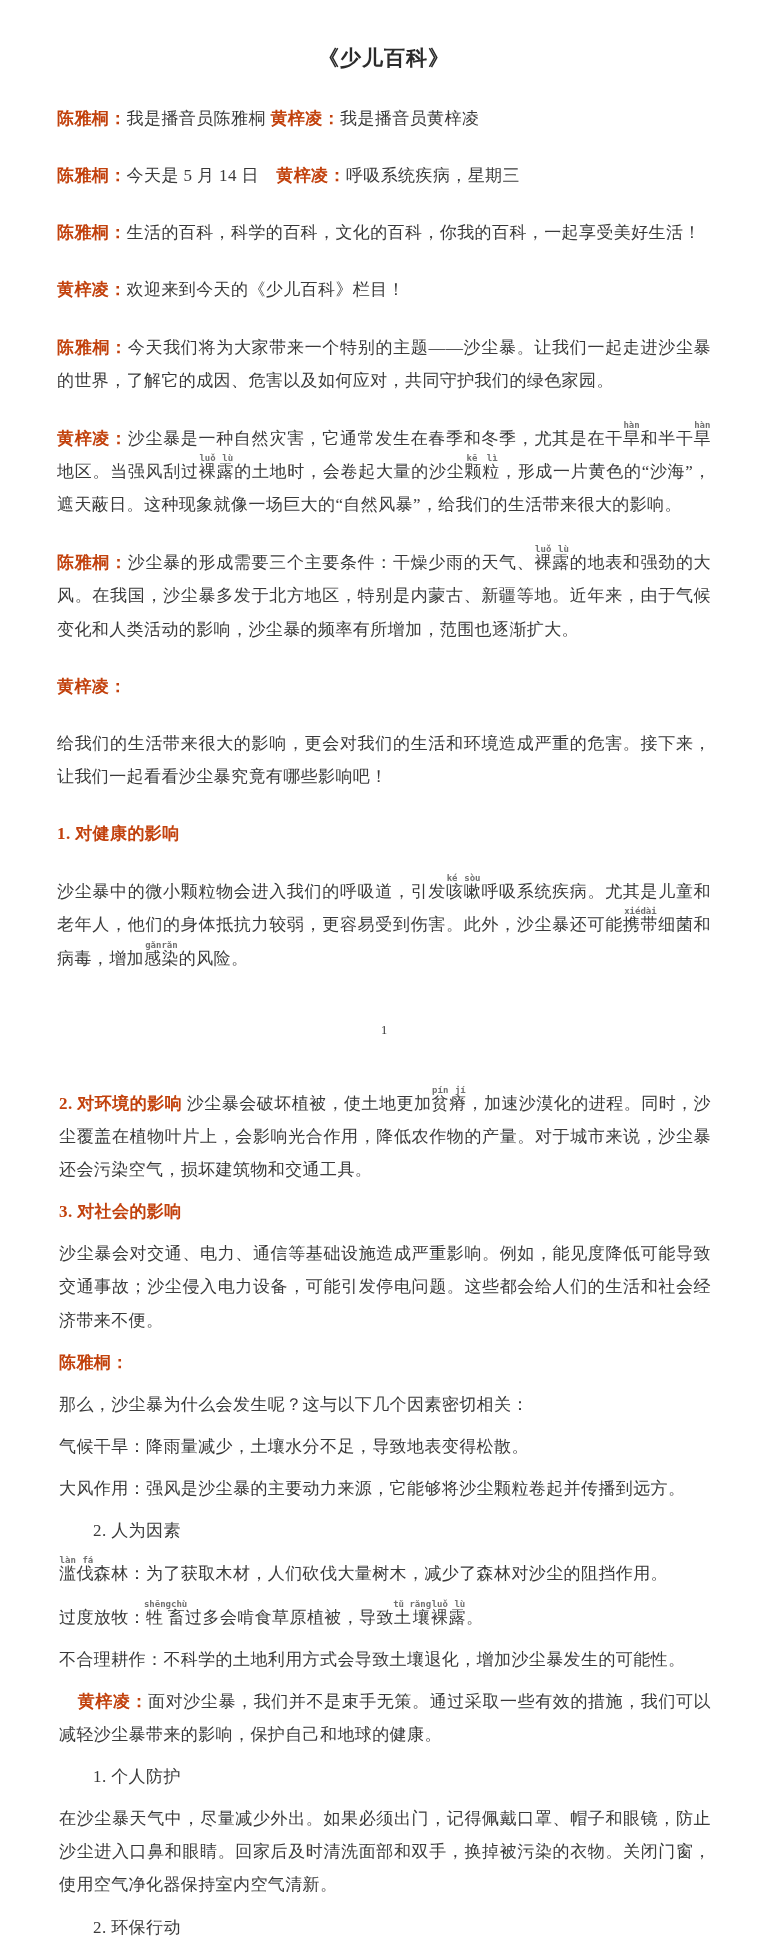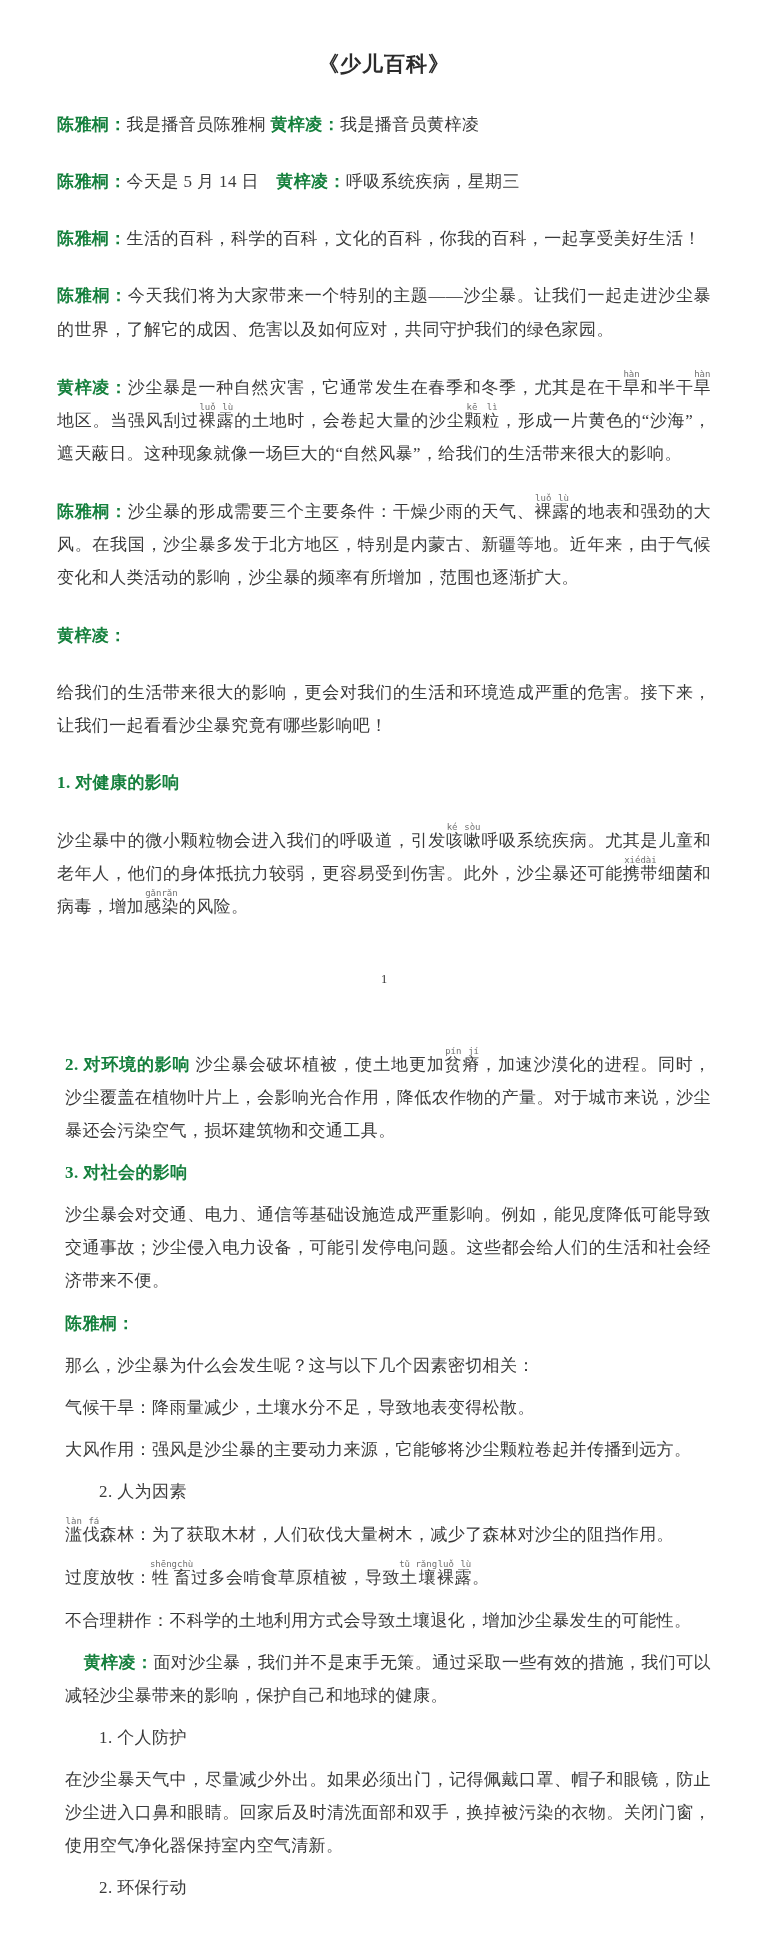--- a/index.html
+++ b/index.html
@@ -6,48 +6,48 @@
   body{
     width:768px;min-height:1942px;background:#fdfdfd;
     font-family:"Liberation Serif","DejaVu Serif",serif;
   }
   .doc{
     width:768px;min-height:1942px;background:#ffffff;margin:0 auto;
     box-sizing:border-box;
   }
   .page{
     box-sizing:border-box;
-    padding:16px 57px;
+    padding:10px 57px;
   }
   .title{
     text-align:center;
     font-size:21px;
     font-weight:700;
     color:#2b2b2b;
     letter-spacing:1px;
     padding-top:34px;
     margin:0 0 30px 0;
   }
   .para{
     font-size:17px;
     line-height:1.95;
     color:#3a3a3a;
     letter-spacing:0.4px;
     margin:0 0 24px 0;
     text-align:justify;
   }
-  .p2 .para{margin:0 0 9px 8px;}
-  .para .b{font-weight:700;color:#15803d;}
+  .p2 .para{margin:0 0 9px 2px;}
+  .para .b{font-weight:700;color:#c2410c;}
   .para.indent{text-indent:2em;}
   .para.indent1{text-indent:1.1em;}
   ruby{ruby-position:over;}
   ruby rt{
     font-size:9px;
     color:#6f6f6f;
-    font-weight:400;
+    font-weight:700;
     letter-spacing:0;
     font-family:"DejaVu Sans Mono","Liberation Mono",monospace;
   }
   .pagenum{
     text-align:center;
     font-size:12.5px;
     color:#333333;
     font-family:"Liberation Serif","DejaVu Serif",serif;
   }
   .pagenum.first{margin:48px 0 28px 0;}
@@ -56,20 +56,21 @@
 <body>
 
 <div class="doc">
 
   <div class="page p1">
     <h1 class="title">《少儿百科》</h1>
     <div>
         <p class="para"><span class="b">陈雅桐：</span><span>我是播音员陈雅桐 </span><span class="b">黄梓凌：</span><span>我是播音员黄梓凌</span></p>
         <p class="para"><span class="b">陈雅桐：</span><span>今天是 5 月 14 日　</span><span class="b">黄梓凌：</span><span>呼吸系统疾病，星期三</span></p>
         <p class="para"><span class="b">陈雅桐：</span><span>生活的百科，科学的百科，文化的百科，你我的百科，一起享受美好生活！</span></p>
+        <p class="para"><span class="b">黄梓凌：</span><span>欢迎来到今天的《少儿百科》栏目！</span></p>
         <p class="para"><span class="b">陈雅桐：</span><span>今天我们将为大家带来一个特别的主题——沙尘暴。让我们一起走进沙尘暴的世界，了解它的成因、危害以及如何应对，共同守护我们的绿色家园。</span></p>
         <p class="para"><span class="b">黄梓凌：</span><span>沙尘暴是一种自然灾害，它通常发生在春季和冬季，尤其是在干</span><ruby>旱<rt>hàn</rt></ruby><span>和半干</span><ruby>旱<rt>hàn</rt></ruby><span>地区。当强风刮过</span><ruby>裸露<rt>luǒ lù</rt></ruby><span>的土地时，会卷起大量的沙尘</span><ruby>颗粒<rt>kē lì</rt></ruby><span>，形成一片黄色的“沙海”，遮天蔽日。这种现象就像一场巨大的“自然风暴”，给我们的生活带来很大的影响。</span></p>
         <p class="para"><span class="b">陈雅桐：</span><span>沙尘暴的形成需要三个主要条件：干燥少雨的天气、</span><ruby>裸露<rt>luǒ lù</rt></ruby><span>的地表和强劲的大风。在我国，沙尘暴多发于北方地区，特别是内蒙古、新疆等地。近年来，由于气候变化和人类活动的影响，沙尘暴的频率有所增加，范围也逐渐扩大。</span></p>
         <p class="para"><span class="b">黄梓凌：</span></p>
         <p class="para"><span>给我们的生活带来很大的影响，更会对我们的生活和环境造成严重的危害。接下来，让我们一起看看沙尘暴究竟有哪些影响吧！</span></p>
         <p class="para"><span class="b">1.  对健康的影响</span></p>
         <p class="para"><span>沙尘暴中的微小颗粒物会进入我们的呼吸道，引发</span><ruby>咳嗽<rt>ké sòu</rt></ruby><span>呼吸系统疾病。尤其是儿童和老年人，他们的身体抵抗力较弱，更容易受到伤害。此外，沙尘暴还可能</span><ruby>携带<rt>xiédài</rt></ruby><span>细菌和病毒，增加</span><ruby>感染<rt>gǎnrǎn</rt></ruby><span>的风险。</span></p>
       </div>
     <div class="pagenum first">1</div>
   </div>

